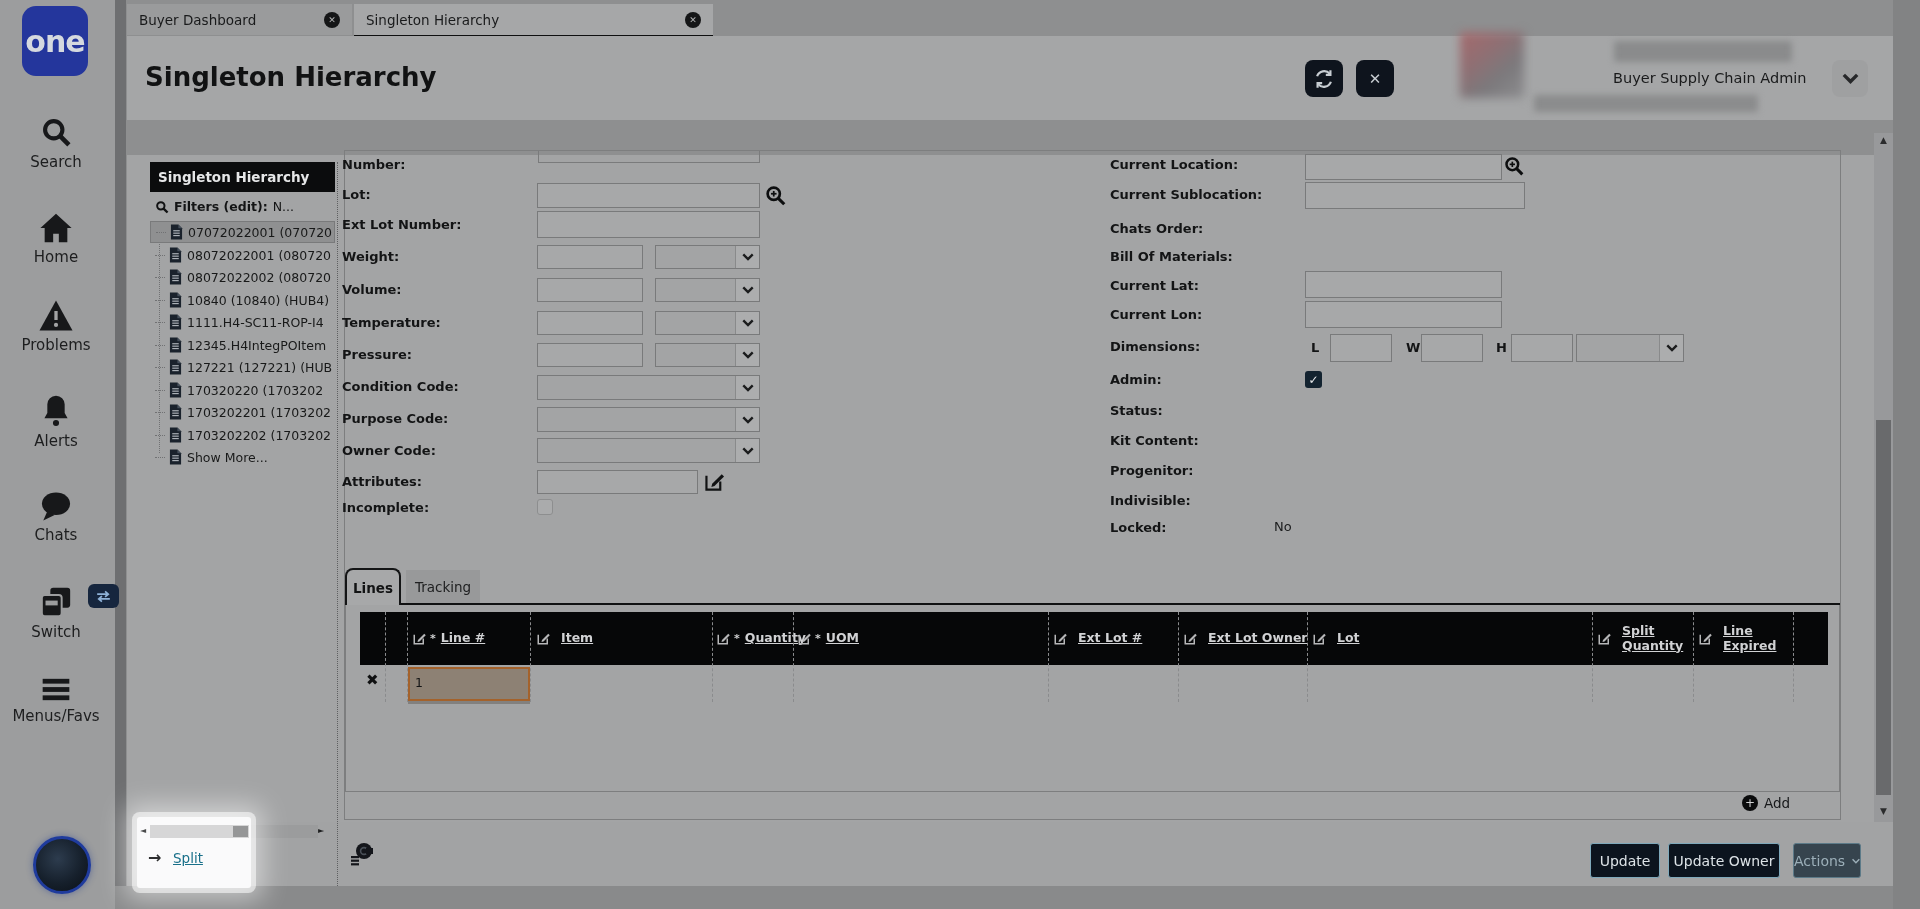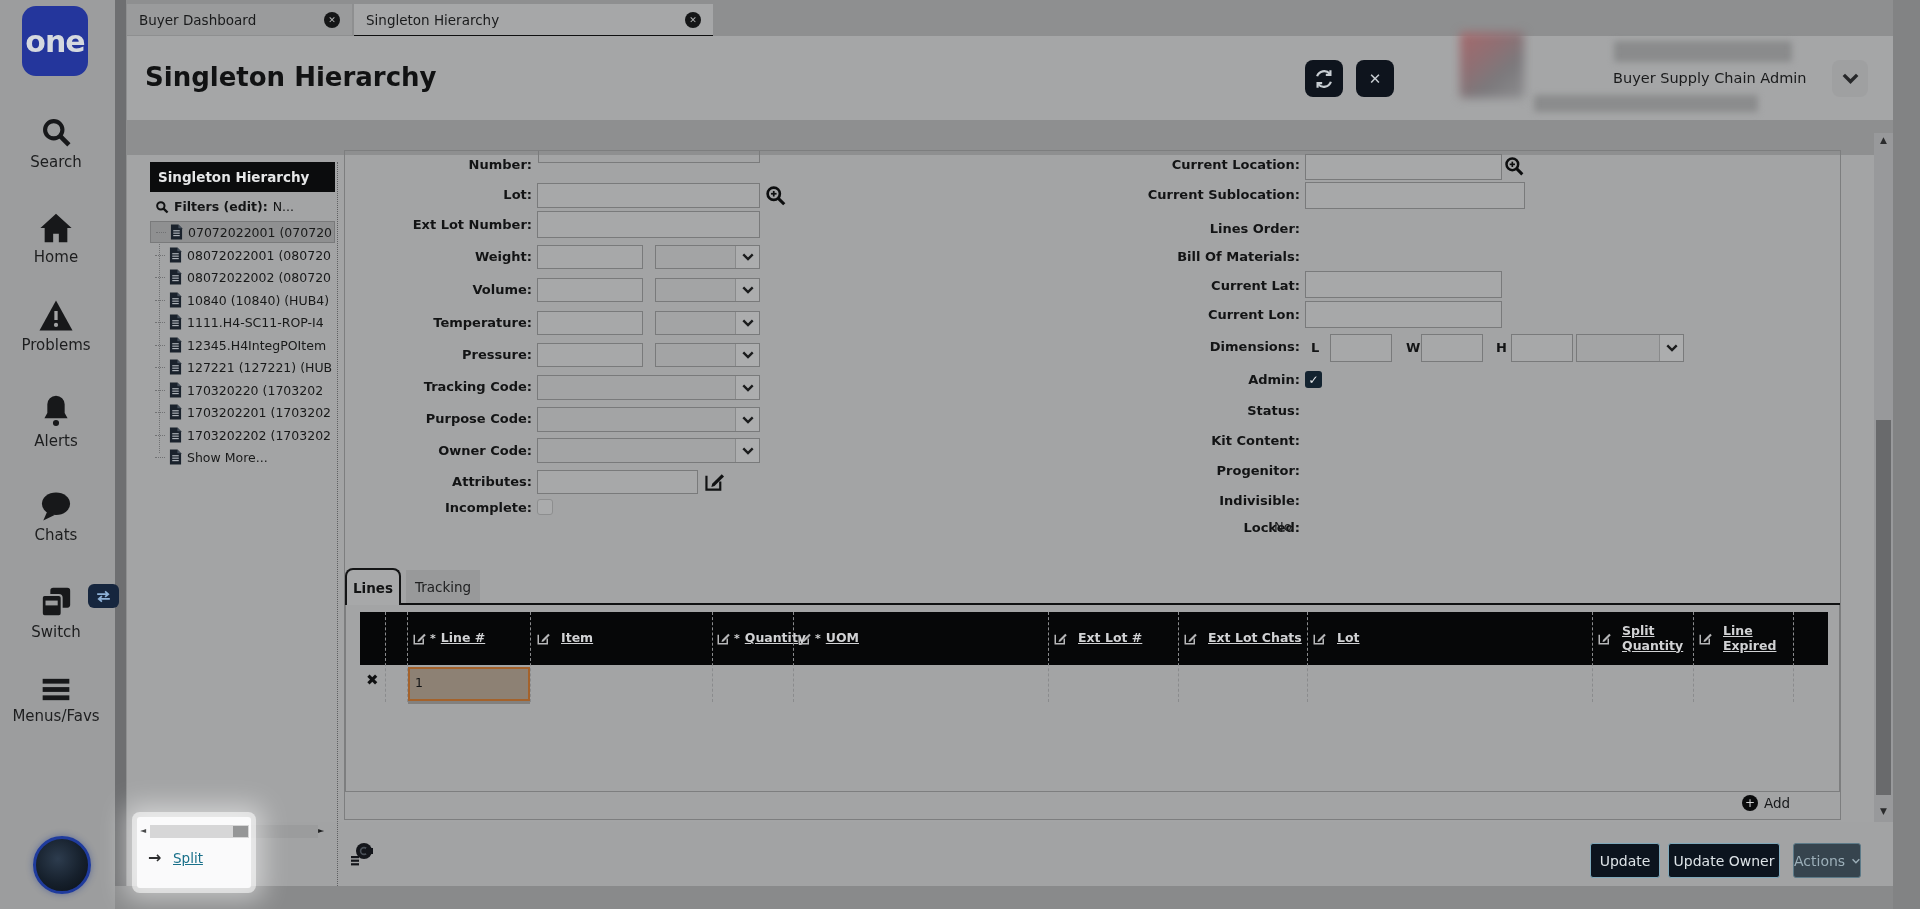--- a/index.html
+++ b/index.html
@@ -54,21 +54,21 @@
   .tree-vline{position:absolute;left:159px;top:231px;height:222px;border-left:1px dotted #707173;}
   .trow{position:absolute;left:150px;width:185px;height:22px;display:flex;align-items:center;font-size:12.5px;
        color:#181919;overflow:hidden;white-space:nowrap;cursor:pointer;}
   .trow .stub{width:10px;border-top:1px dotted #707173;margin-left:5px;margin-right:4px;flex:none;}
   .trow svg{flex:none;margin-right:5px;}
   .trow.sel{background:#8f9091;}
   .treediv{position:absolute;left:337px;top:162px;height:724px;border-left:1px dotted #5f6062;}
 
   
   .formbox{position:absolute;left:344px;top:150px;width:1497px;height:670px;border:1px solid #7d7e7f;box-sizing:border-box;}
-  .lbl{position:absolute;width:190px;font-size:13px;font-weight:bold;color:#131415;text-align:right;line-height:16px;}
+  .lbl{position:absolute;width:190px;font-size:13px;font-weight:bold;color:#131415;text-align:left;line-height:16px;}
   .lbl.l{left:342px;} .lbl.r{left:1110px;}
   .inp{position:absolute;border:1px solid #797a7b;background:#a7a8a9;box-sizing:border-box;}
   .sel{position:absolute;border:1px solid #797a7b;background:#a3a4a5;box-sizing:border-box;}
   .sel .chevzone{position:absolute;right:0;top:0;width:23px;height:100%;background:#acadae;border-left:1px solid #898a8b;
        display:flex;align-items:center;justify-content:center;}
   .cutfield{position:absolute;left:538px;top:151px;width:222px;height:12px;border:1px solid #7a7b7c;border-top:none;box-sizing:border-box;}
   .chk-on{position:absolute;width:17px;height:17px;background:#132330;border-radius:3px;color:#e9ebed;
        font-size:12px;font-weight:bold;display:flex;align-items:center;justify-content:center;}
   .chk-off{position:absolute;width:16px;height:16px;background:#aaabac;border:1px solid #8d8e8f;border-radius:3px;box-sizing:border-box;}
   .val{position:absolute;font-size:13px;color:#1b1c1d;}
@@ -364,21 +364,21 @@
   <div class="formbox"></div>
   <div class="cutfield"></div>
 
   <div class="lbl l" style="top:157px">Number:</div>
   <div class="lbl l" style="top:187px">Lot:</div>
   <div class="lbl l" style="top:217px">Ext Lot Number:</div>
   <div class="lbl l" style="top:249px">Weight:</div>
   <div class="lbl l" style="top:282px">Volume:</div>
   <div class="lbl l" style="top:315px">Temperature:</div>
   <div class="lbl l" style="top:347px">Pressure:</div>
-  <div class="lbl l" style="top:379px">Tracking Code:</div>
+  <div class="lbl l" style="top:379px">Condition Code:</div>
   <div class="lbl l" style="top:411px">Purpose Code:</div>
   <div class="lbl l" style="top:443px">Owner Code:</div>
   <div class="lbl l" style="top:474px">Attributes:</div>
   <div class="lbl l" style="top:500px">Incomplete:</div>
 
   <div class="inp" style="left:537px;top:183px;width:223px;height:25px"></div>
   <svg class="lookup" style="left:765px;top:185px" width="21" height="21" viewBox="0 0 24 24">
       <circle cx="10" cy="10" r="7" fill="none" stroke="#0d0e0f" stroke-width="3"></circle>
       <line x1="10" y1="6.8" x2="10" y2="13.2" stroke="#0d0e0f" stroke-width="2"></line>
       <line x1="6.8" y1="10" x2="13.2" y2="10" stroke="#0d0e0f" stroke-width="2"></line>
@@ -443,21 +443,21 @@
 
   <div class="inp" style="left:537px;top:470px;width:161px;height:24px"></div>
   <svg class="lookup" style="left:703px;top:470px" width="23" height="23" viewBox="0 0 20 20">
       <path d="M3 5v12h12v-7" fill="none" stroke="#111213" stroke-width="1.9"></path>
       <path d="M8 12l8.3-8.3 2 2L10 14l-2.7.7z" fill="#111213"></path>
     </svg>
   <div class="chk-off" style="left:537px;top:499px"></div>
 
   <div class="lbl r" style="top:157px">Current Location:</div>
   <div class="lbl r" style="top:187px">Current Sublocation:</div>
-  <div class="lbl r" style="top:221px">Lines Order:</div>
+  <div class="lbl r" style="top:221px">Chats Order:</div>
   <div class="lbl r" style="top:249px">Bill Of Materials:</div>
   <div class="lbl r" style="top:278px">Current Lat:</div>
   <div class="lbl r" style="top:307px">Current Lon:</div>
   <div class="lbl r" style="top:339px">Dimensions:</div>
   <div class="lbl r" style="top:372px">Admin:</div>
   <div class="lbl r" style="top:403px">Status:</div>
   <div class="lbl r" style="top:433px">Kit Content:</div>
   <div class="lbl r" style="top:463px">Progenitor:</div>
   <div class="lbl r" style="top:493px">Indivisible:</div>
   <div class="lbl r" style="top:520px">Locked:</div>
@@ -538,21 +538,21 @@
         <path d="M3 5v12h12v-7" fill="none" stroke="#b7b8b9" stroke-width="2"></path>
         <path d="M8 12l8.3-8.3 2 2L10 14l-2.7.7z" fill="#b7b8b9"></path>
       </svg>
       <span class="lab" style="margin-left:5px">Ext Lot #</span>
     </div>
   <div class="hcell" style="left:1183px">
       <svg width="15" height="15" viewBox="0 0 20 20">
         <path d="M3 5v12h12v-7" fill="none" stroke="#b7b8b9" stroke-width="2"></path>
         <path d="M8 12l8.3-8.3 2 2L10 14l-2.7.7z" fill="#b7b8b9"></path>
       </svg>
-      <span class="lab" style="margin-left:5px">Ext Lot Chats</span>
+      <span class="lab" style="margin-left:5px">Ext Lot Owner</span>
     </div>
   <div class="hcell" style="left:1312px">
       <svg width="15" height="15" viewBox="0 0 20 20">
         <path d="M3 5v12h12v-7" fill="none" stroke="#b7b8b9" stroke-width="2"></path>
         <path d="M8 12l8.3-8.3 2 2L10 14l-2.7.7z" fill="#b7b8b9"></path>
       </svg>
       <span class="lab" style="margin-left:5px">Lot</span>
     </div>
   <div class="hcell" style="left:1597px">
       <svg width="15" height="15" viewBox="0 0 20 20">

